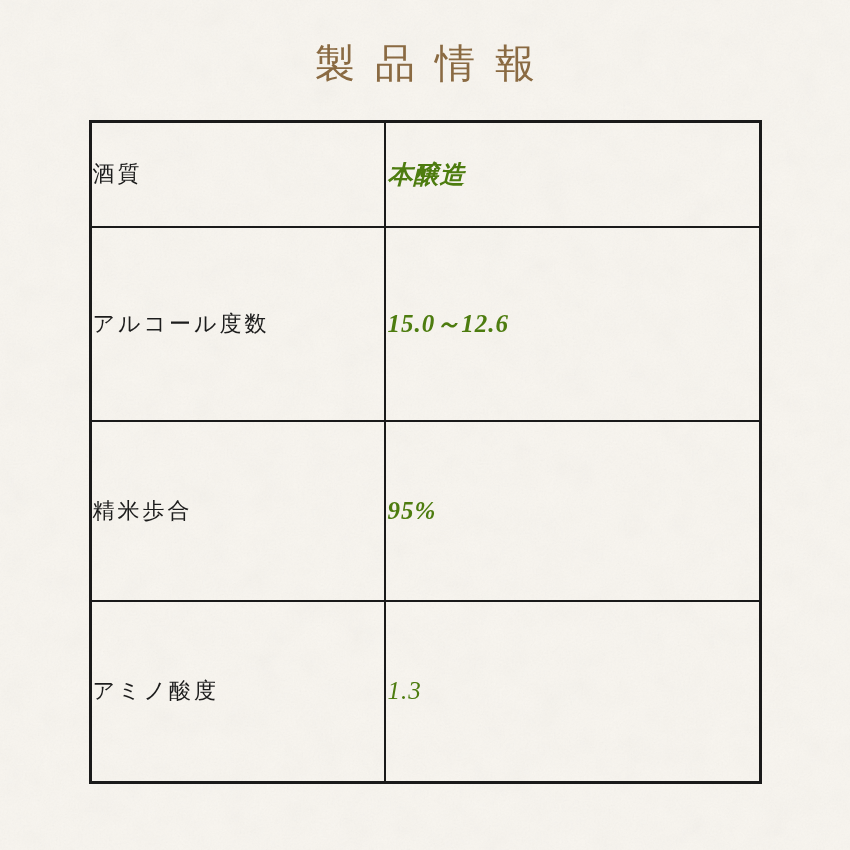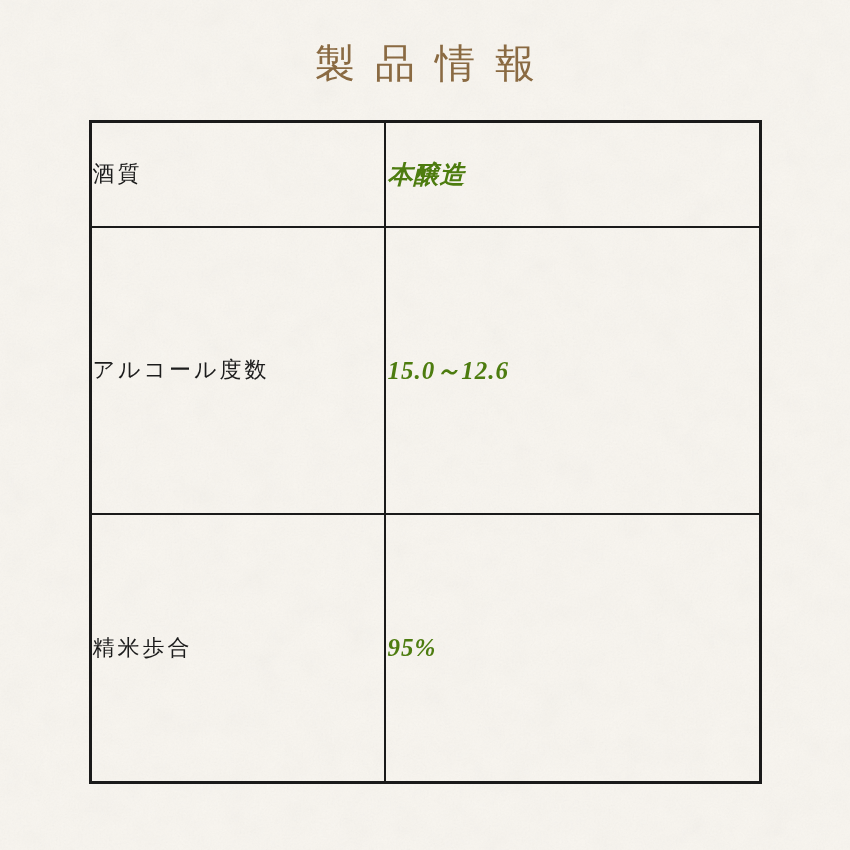--- a/index.html
+++ b/index.html
@@ -100,15 +100,19 @@
           <td class="value bold">本醸造</td>
         </tr>
         <tr>
           <td class="label">アルコール度数</td>
           <td class="value bold">15.0～12.6</td>
         </tr>
         <tr>
           <td class="label">精米歩合</td>
           <td class="value bold">95%</td>
         </tr>
+        <tr>
+          <td class="label">アミノ酸度</td>
+          <td class="value">1.3</td>
+        </tr>
       </tbody>
   </table>
 </main>
 
 </body></html>

